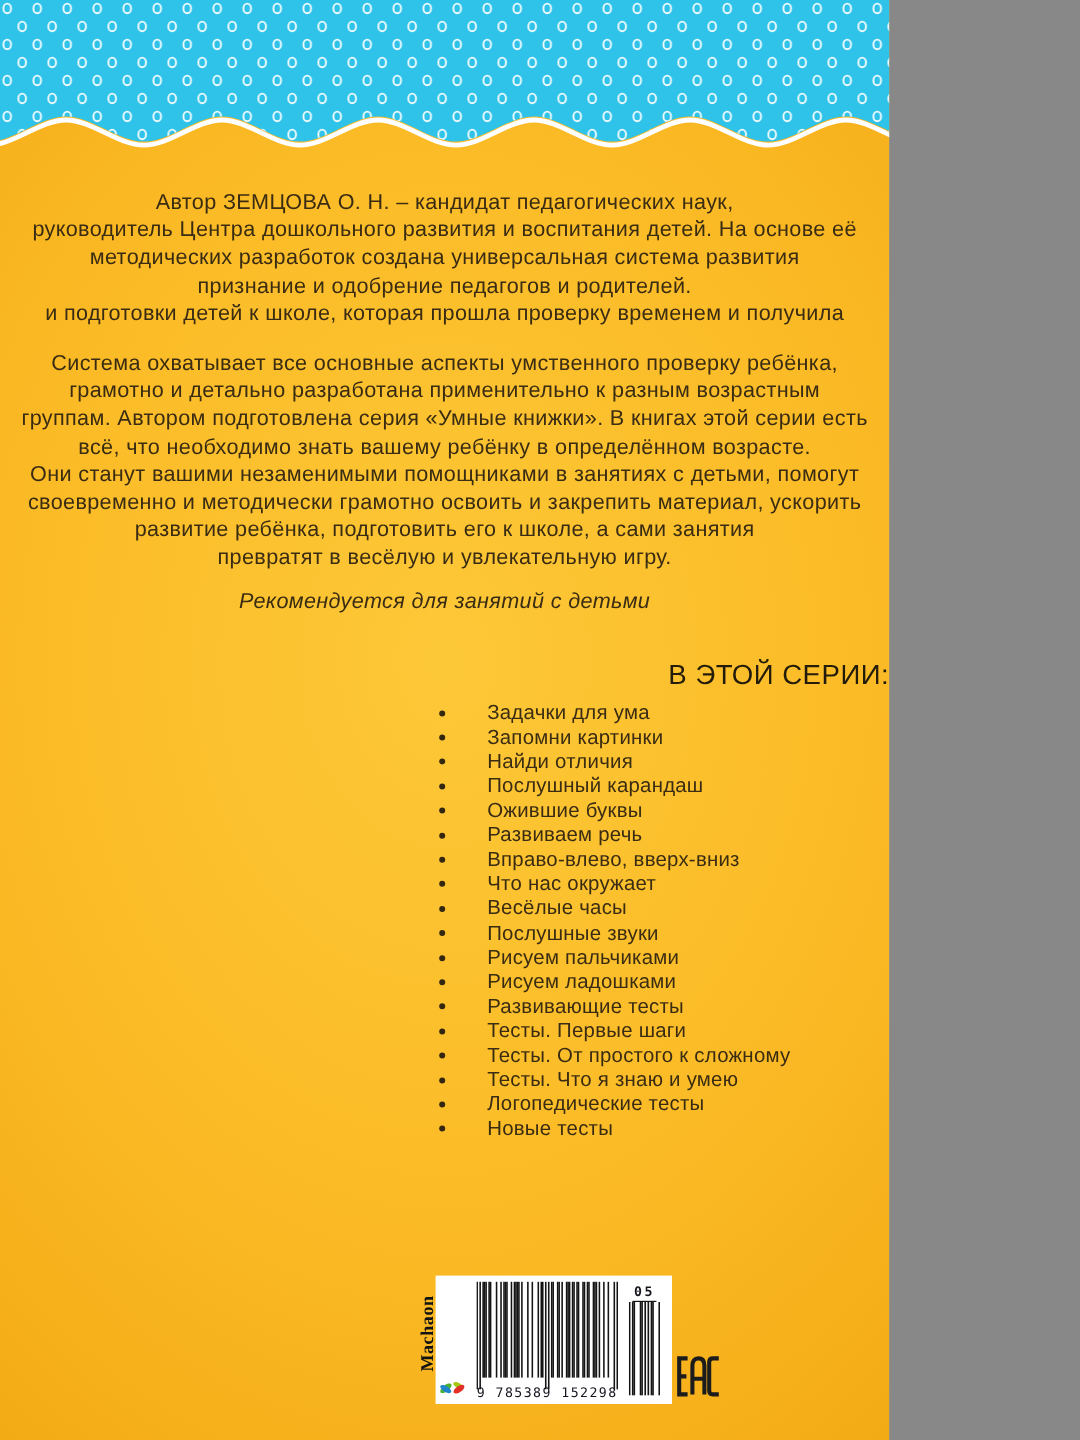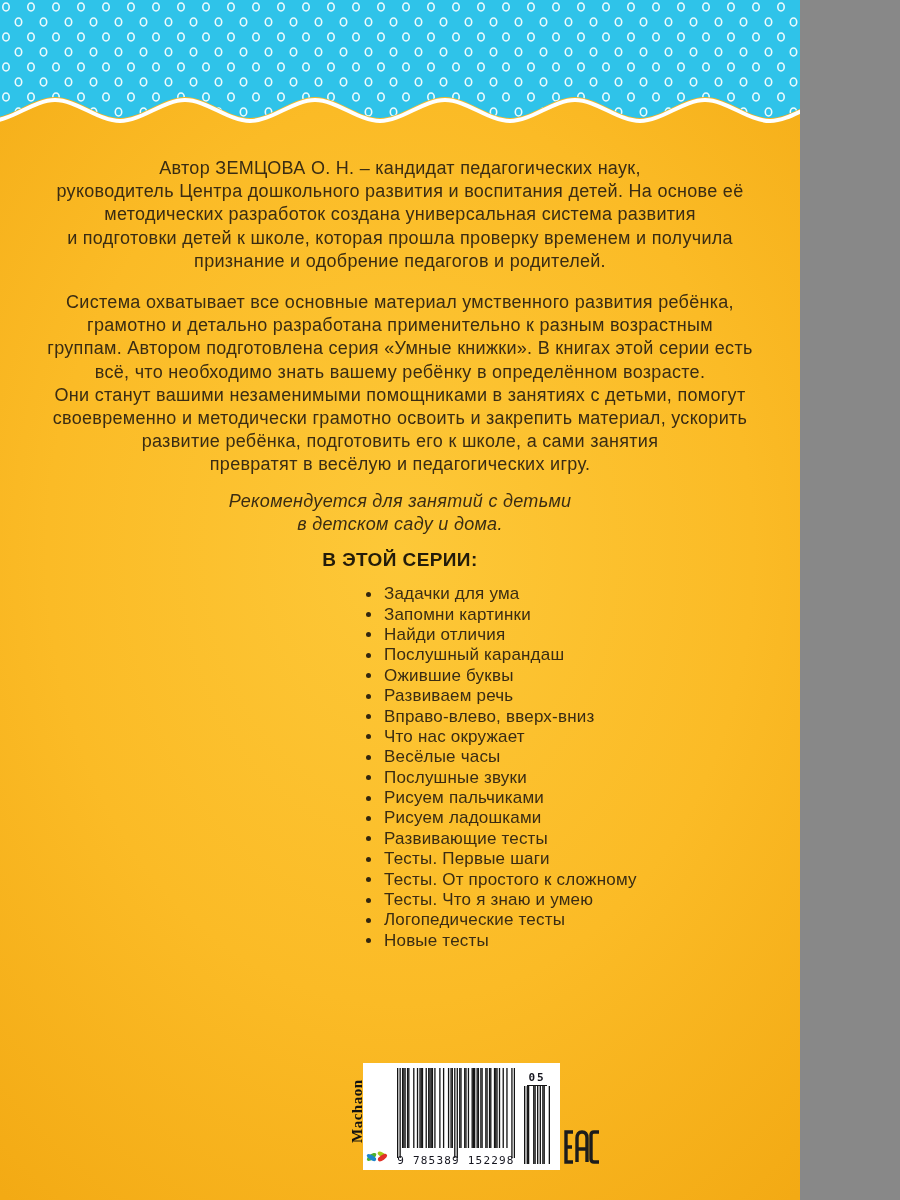--- a/index.html
+++ b/index.html
@@ -1,28 +1,28 @@
 <!DOCTYPE html>
 <html><head>
 <meta charset="utf-8">
 <style>
   html,body{margin:0;padding:0;background:#888;}
   .page{
-    position:relative;width:800px;height:1200px;overflow:hidden;
+    position:relative;width:741px;height:1200px;overflow:hidden;
     background:radial-gradient(ellipse 640px 820px at 50% 46%, #fdc838 0%, #fbbb26 55%, #f3aa14 100%);
     font-family:"Liberation Sans",sans-serif;color:#3a2c13;
   }
   .header-svg{position:absolute;top:0;left:0;display:block;}
   .para{position:absolute;left:0;right:0;text-align:center;font-size:18px;line-height:23.2px;letter-spacing:.3px;}
   .pline{white-space:nowrap;}
   .para.italic{font-style:italic;}
-  .series-heading{position:absolute;left:0;right:0;top:549px;text-align:center;margin:0;
-    font-size:19px;font-weight:bold;color:#241c0a;letter-spacing:.4px;}
+  .series-heading{position:absolute;left:0;right:0;top:549px;text-align:right;margin:0;
+    font-size:23px;font-weight:normal;color:#241c0a;letter-spacing:.4px;}
   .series-list{position:absolute;left:366px;top:584px;font-size:17px;letter-spacing:.2px;color:#3a2c13;}
-  .li{display:flex;align-items:center;height:20.4px;white-space:nowrap;}
+  .li{display:flex;align-items:center;height:20.4px;white-space:nowrap;gap:22px;}
   .bullet{flex:0 0 auto;width:5px;height:5px;border-radius:50%;background:#33270f;margin-right:13px;}
   .barcode-box{position:absolute;left:363px;top:1063px;width:197px;height:107px;background:#fff;}
   .machaon-text{position:absolute;left:3px;bottom:27px;transform-origin:0 100%;transform:rotate(-90deg);
     font-family:"Liberation Serif",serif;font-weight:bold;font-size:15px;color:#121212;white-space:nowrap;letter-spacing:.5px;}
   .butterfly{position:absolute;left:3px;bottom:3px;}
   .ean-svg{position:absolute;left:34px;top:5px;}
   .ean-svg rect,.addon-svg rect{fill:#141414;}
   .ean-digits{position:absolute;left:28px;top:91px;width:130px;text-align:center;
     font-family:"DejaVu Sans Mono",monospace;font-size:11px;letter-spacing:1.2px;color:#15151f;white-space:nowrap;}
   .addon-wrap{position:absolute;left:158px;top:4px;width:32px;text-align:center;font-weight:bold;}
@@ -48,40 +48,39 @@
     <path d="M-10,118 c21.7,0 43.3,-21 65,-21 c21.7,0 43.3,21 65,21 c21.7,0 43.3,-21 65,-21 c21.7,0 43.3,21 65,21 c21.7,0 43.3,-21 65,-21 c21.7,0 43.3,21 65,21 c21.7,0 43.3,-21 65,-21 c21.7,0 43.3,21 65,21 c21.7,0 43.3,-21 65,-21 c21.7,0 43.3,21 65,21 c21.7,0 43.3,-21 65,-21 c21.7,0 43.3,21 65,21 c21.7,0 43.3,-21 65,-21 c21.7,0 43.3,21 65,21 c21.7,0 43.3,-21 65,-21 c21.7,0 43.3,21 65,21 L1030,-10 L-10,-10 Z" fill="#2fc3e9"></path>
     <path d="M-10,118 c21.7,0 43.3,-21 65,-21 c21.7,0 43.3,21 65,21 c21.7,0 43.3,-21 65,-21 c21.7,0 43.3,21 65,21 c21.7,0 43.3,-21 65,-21 c21.7,0 43.3,21 65,21 c21.7,0 43.3,-21 65,-21 c21.7,0 43.3,21 65,21 c21.7,0 43.3,-21 65,-21 c21.7,0 43.3,21 65,21 c21.7,0 43.3,-21 65,-21 c21.7,0 43.3,21 65,21 c21.7,0 43.3,-21 65,-21 c21.7,0 43.3,21 65,21 c21.7,0 43.3,-21 65,-21 c21.7,0 43.3,21 65,21 L1030,-10 L-10,-10 Z" fill="url(#rings)"></path>
     <path d="M-10,121 c21.7,0 43.3,-21 65,-21 c21.7,0 43.3,21 65,21 c21.7,0 43.3,-21 65,-21 c21.7,0 43.3,21 65,21 c21.7,0 43.3,-21 65,-21 c21.7,0 43.3,21 65,21 c21.7,0 43.3,-21 65,-21 c21.7,0 43.3,21 65,21 c21.7,0 43.3,-21 65,-21 c21.7,0 43.3,21 65,21 c21.7,0 43.3,-21 65,-21 c21.7,0 43.3,21 65,21 c21.7,0 43.3,-21 65,-21 c21.7,0 43.3,21 65,21 c21.7,0 43.3,-21 65,-21 c21.7,0 43.3,21 65,21" fill="none" stroke="#ffffff" stroke-width="4" stroke-linecap="round"></path>
   </svg>
 
   <div class="para" style="top:157px">
 
   <div class="pline">Автор ЗЕМЦОВА О. Н. – кандидат педагогических наук,</div>
       <div class="pline">руководитель Центра дошкольного развития и воспитания детей. На основе её</div>
       <div class="pline">методических разработок создана универсальная система развития</div>
+      <div class="pline">признание и одобрение педагогов и родителей.</div>
       <div class="pline">и подготовки детей к школе, которая прошла проверку временем и получила</div>
-      <div class="pline">признание и одобрение педагогов и родителей.</div>
     </div>
 
   <div class="para" style="top:291px">
 
-  <div class="pline">Система охватывает все основные материал умственного развития ребёнка,</div>
+  <div class="pline">Система охватывает все основные аспекты умственного проверку ребёнка,</div>
       <div class="pline">грамотно и детально разработана применительно к разным возрастным</div>
       <div class="pline">группам. Автором подготовлена серия «Умные книжки». В книгах этой серии есть</div>
       <div class="pline">всё, что необходимо знать вашему ребёнку в определённом возрасте.</div>
       <div class="pline">Они станут вашими незаменимыми помощниками в занятиях с детьми, помогут</div>
       <div class="pline">своевременно и методически грамотно освоить и закрепить материал, ускорить</div>
       <div class="pline">развитие ребёнка, подготовить его к школе, а сами занятия</div>
-      <div class="pline">превратят в весёлую и педагогических игру.</div>
+      <div class="pline">превратят в весёлую и увлекательную игру.</div>
     </div>
 
   <div class="para italic" style="top:490px">
 
   <div class="pline">Рекомендуется для занятий с детьми</div>
-      <div class="pline">в детском саду и дома.</div>
     </div>
 
   <h2 class="series-heading">В ЭТОЙ СЕРИИ:</h2>
 
   <div class="series-list">
 
       <div class="li">
         <span class="bullet"></span>
         <span>Задачки для ума</span>
       </div>

